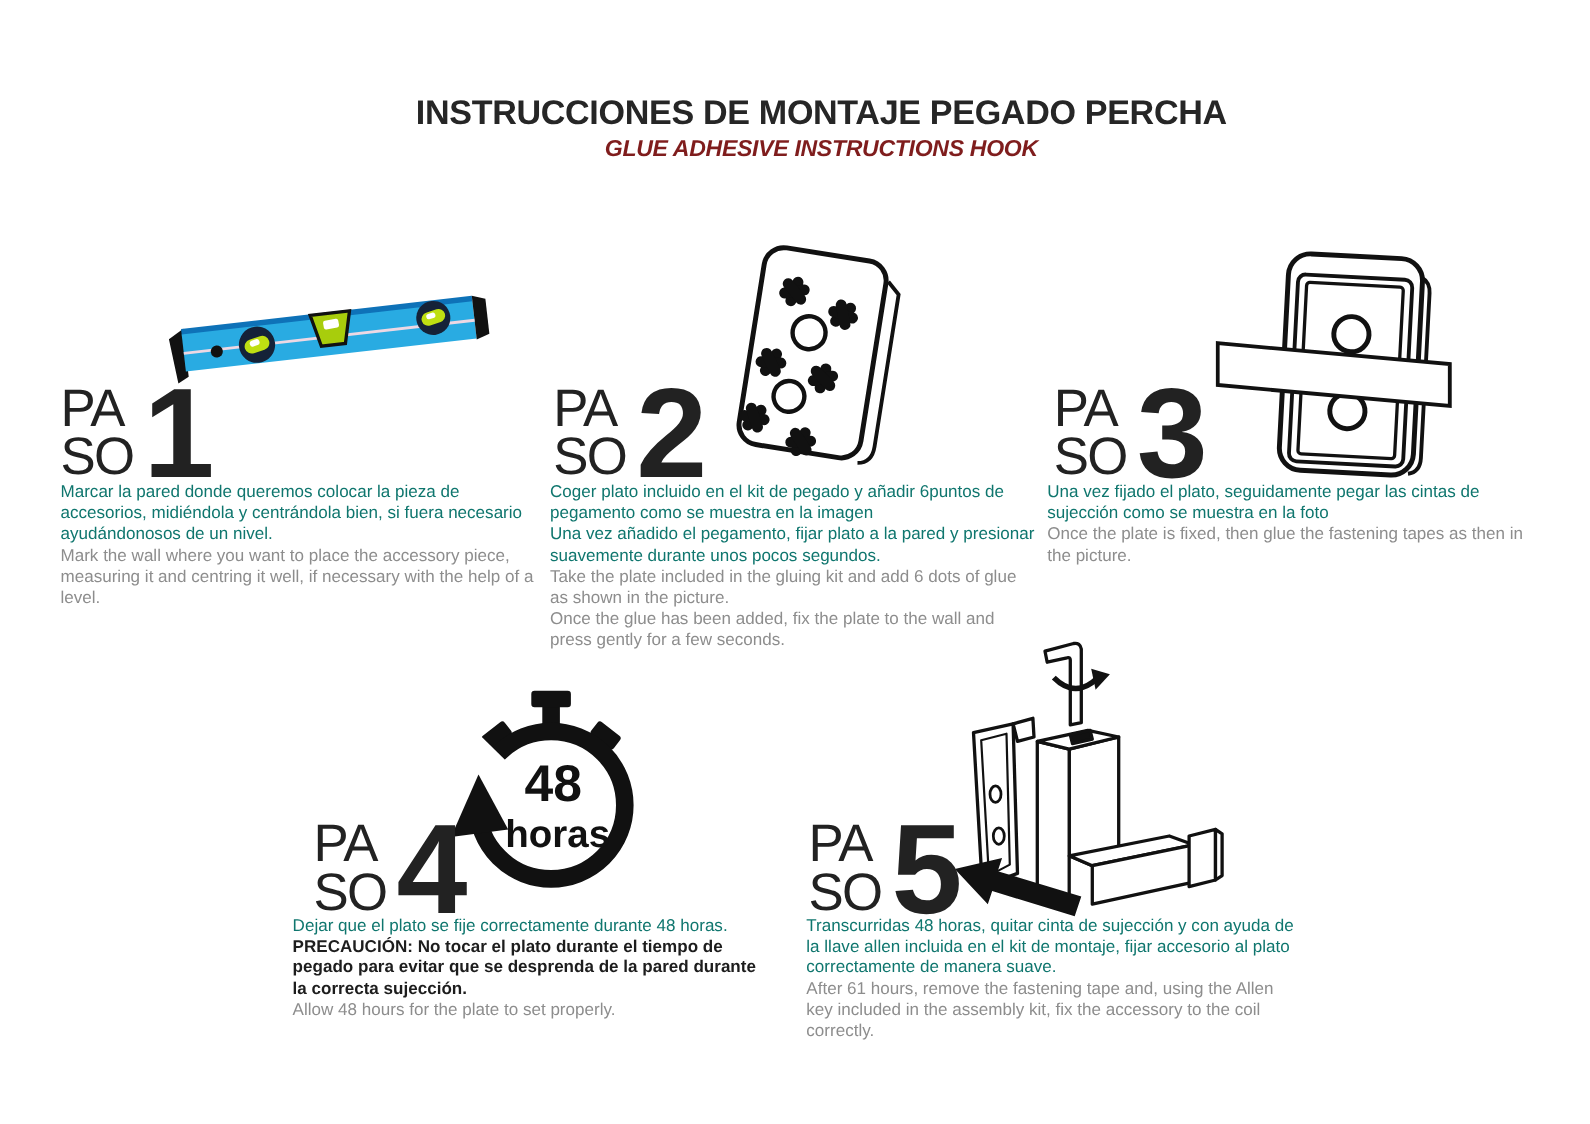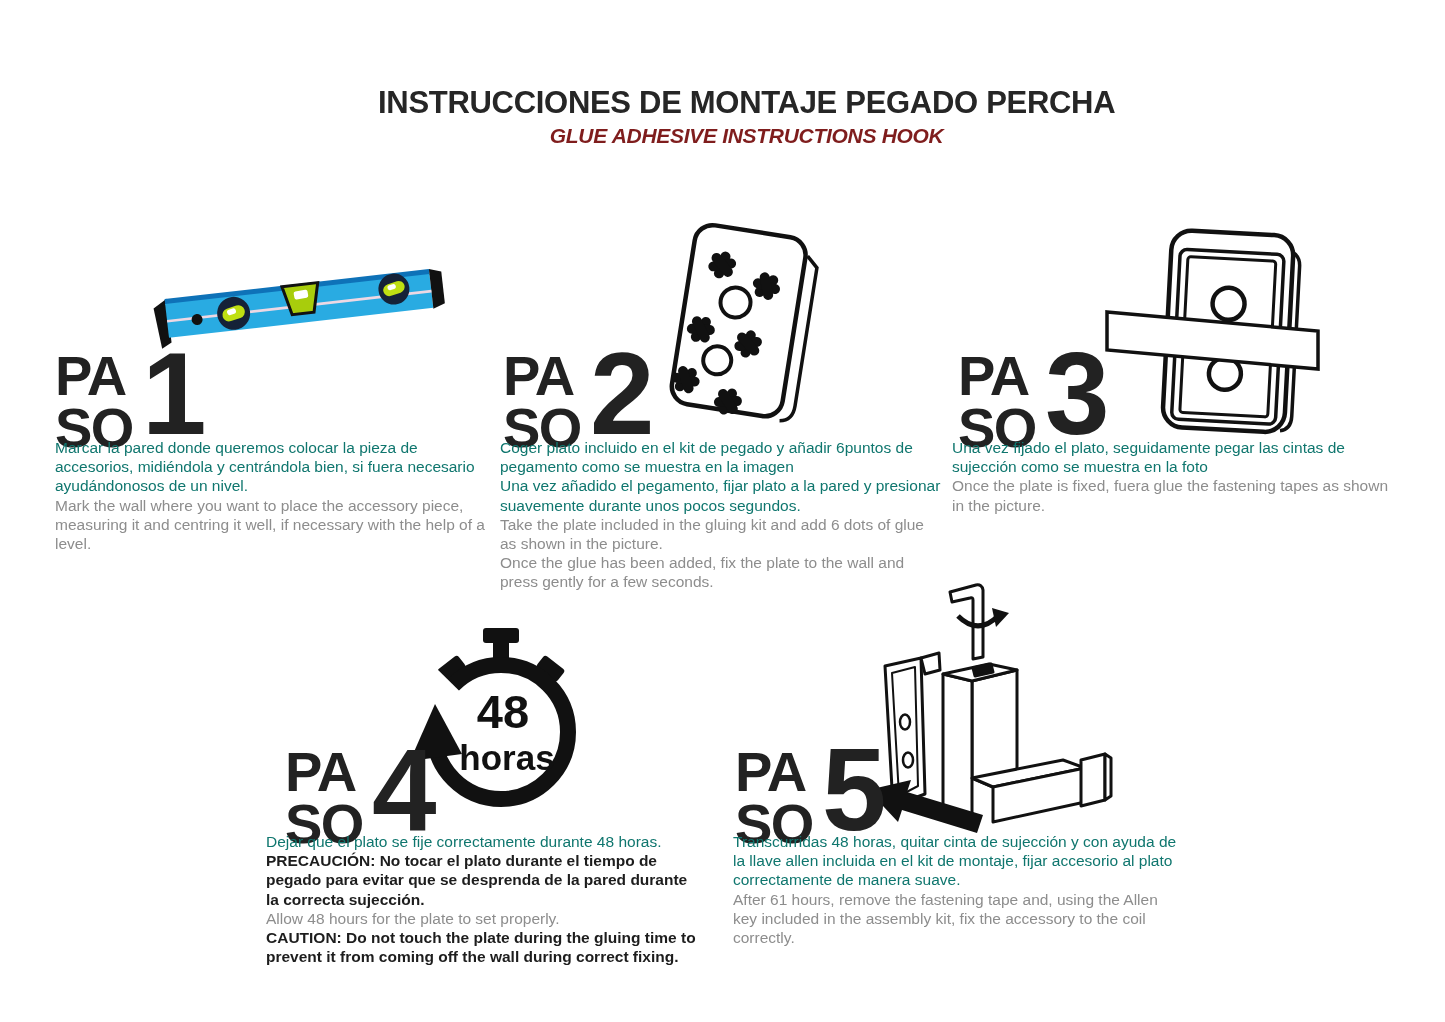--- a/index.html
+++ b/index.html
@@ -7,21 +7,21 @@
     position:relative;width:1445px;height:1022px;background:#ffffff;
     font-family:"Liberation Sans", sans-serif;color:#2d2d2d;overflow:hidden;
   }
   .abs{position:absolute;}
   
   .title{left:378px;top:84px;line-height:1.25;letter-spacing:-0.3px;text-align:center;}
   .title .t1{font-size:31px;font-weight:600;color:#262626;}
   .title .t2{font-size:21px;font-weight:700;font-style:italic;color:#7f1d1d;}
   
   .step-label{display:flex;align-items:flex-start;color:#222;}
-  .pa-so{font-size:56px;font-weight:700;line-height:0.92;letter-spacing:-1.5px;}
+  .pa-so{font-size:48px;font-weight:400;line-height:0.92;letter-spacing:-1.5px;}
   .pa-so span{display:block;}
   .step-number{font-size:116px;font-weight:700;line-height:0.74;margin-left:9px;margin-top:2px;letter-spacing:-2px;}
   
   .step-text p{margin:0;font-size:15.5px;line-height:19.2px;}
   .es{color:#0f766e;}
   .es-bold{color:#1d1d1d;font-weight:700;}
   .en{color:#8d8d8d;}
   .en-bold{color:#1d1d1d;font-weight:700;}
   svg text{font-family:"Liberation Sans", sans-serif;}
 </style>
@@ -139,21 +139,21 @@
 
   <div class="abs step-label" style="left:958px;top:350px;">
     <div class="pa-so">
       <span>PA</span>
       <span>SO</span>
     </div>
     <div class="step-number">3</div>
   </div>
   <div class="abs step-text" style="left:952px;top:438px;width:440px;">
     <p class="es">Una vez fijado el plato, seguidamente pegar las cintas de sujección como se muestra en la foto</p>
-    <p class="en">Once the plate is fixed, fuera glue the fastening tapes as shown in the picture.</p>
+    <p class="en">Once the plate is fixed, then glue the fastening tapes as then in the picture.</p>
   </div>
 
   <svg class="abs" style="left:404px;top:620px;width:190px;height:200px;" viewBox="0 0 190 200">
     <g transform="rotate(-38 97 112)">
         <rect x="84" y="24" width="26" height="15" rx="3" fill="#111"></rect>
       </g>
     <g transform="rotate(38 97 112)">
         <rect x="84" y="24" width="26" height="15" rx="3" fill="#111"></rect>
       </g>
     <rect x="89" y="20" width="16" height="24" fill="#111"></rect>
@@ -169,21 +169,20 @@
     <div class="pa-so">
       <span>PA</span>
       <span>SO</span>
     </div>
     <div class="step-number">4</div>
   </div>
   <div class="abs step-text" style="left:266px;top:832px;width:432px;">
     <p class="es">Dejar que el plato se fije correctamente durante 48 horas.</p>
     <p class="es-bold">PRECAUCIÓN: No tocar el plato durante el tiempo de pegado para evitar que se desprenda de la pared durante la correcta sujección.</p>
     <p class="en">Allow 48  hours for the plate to set properly.</p>
-    <p class="en-bold">CAUTION: Do not touch the plate during the gluing time to prevent it from coming off the wall during correct fixing.</p>
   </div>
 
   <svg class="abs" style="left:855px;top:562px;width:260px;height:275px;" viewBox="0 0 260 275">
     <g fill="#fff" stroke="#111" stroke-width="3" stroke-linejoin="round">
 
       <path d="M95,30 L121,23 Q127,22 128,28 L128,95 L118,97 L118,38 Q118,35 115,36 L97,40 Z"></path>
 
       <path d="M103,54 Q123,74 143,54" fill="none" stroke-width="5"></path>
       <polygon points="137,46 154,51 141,65" fill="#111" stroke="none"></polygon>
 

